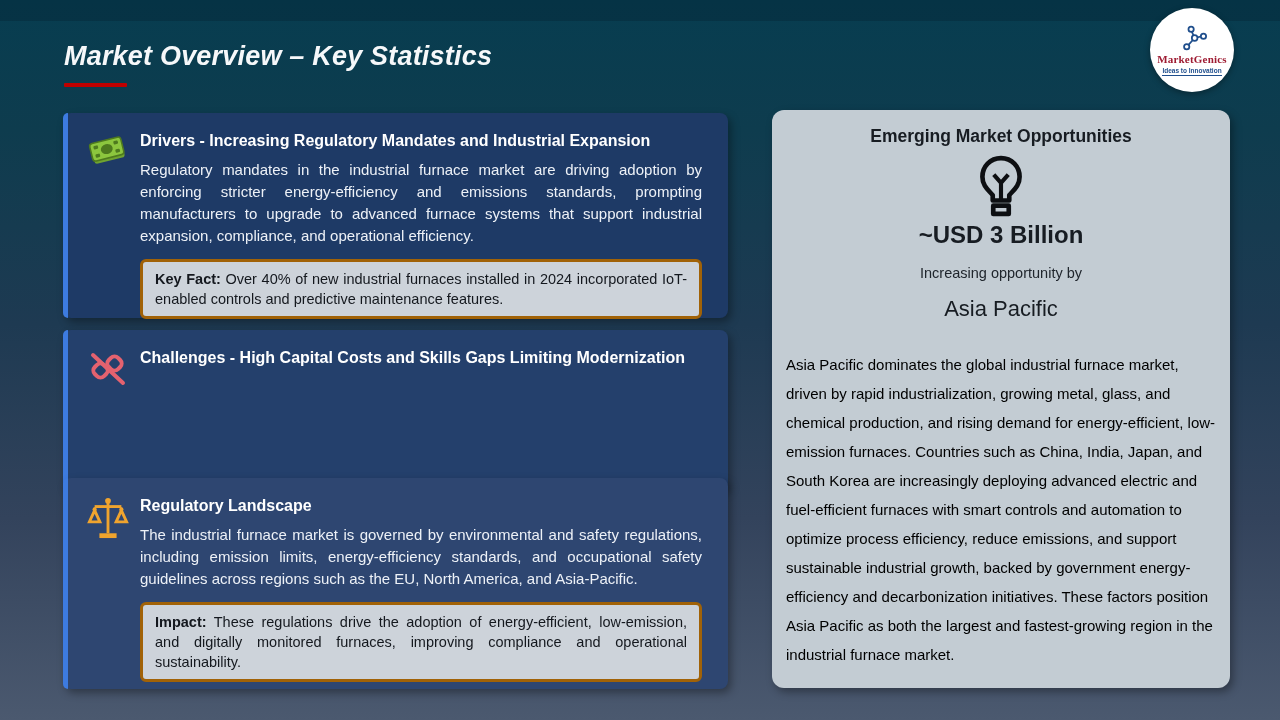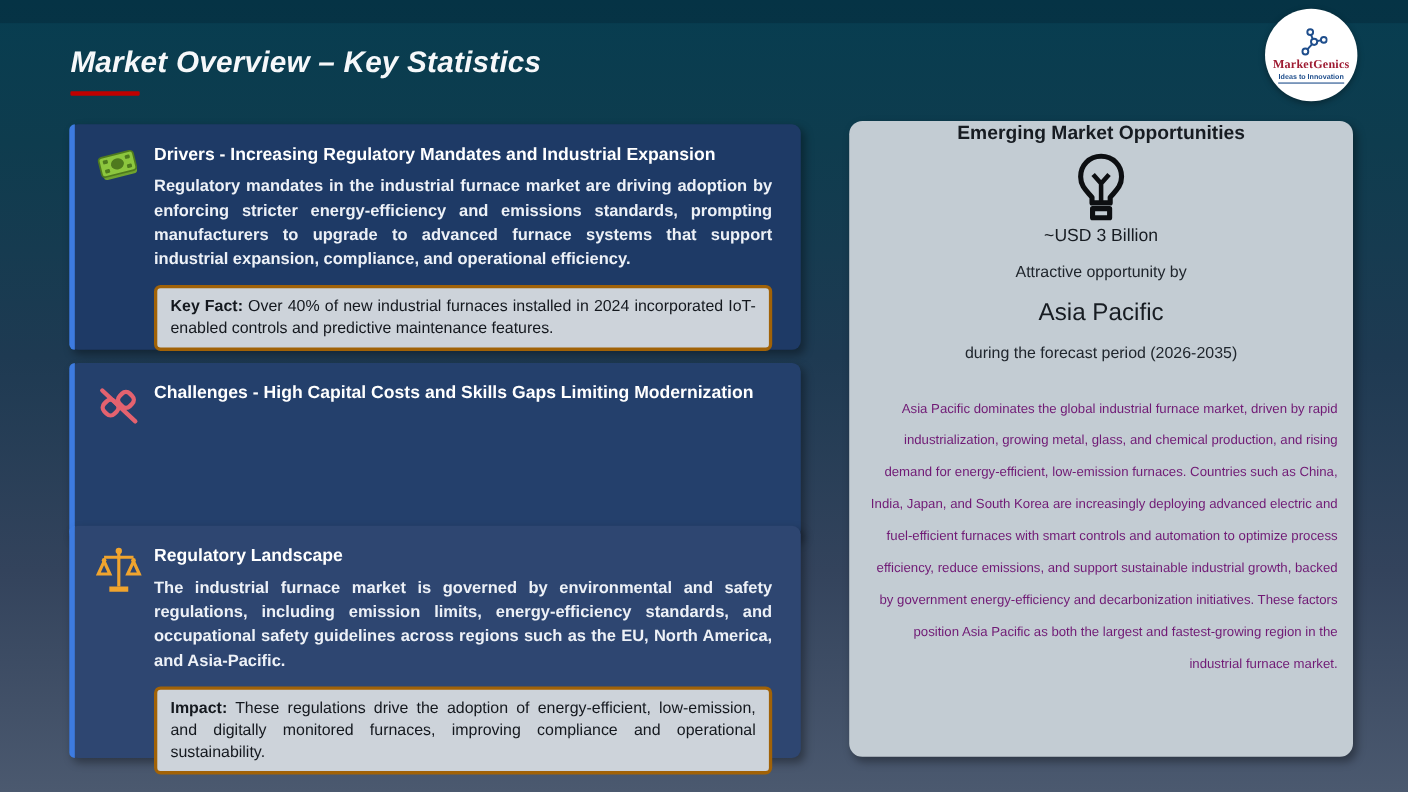--- a/index.html
+++ b/index.html
@@ -53,46 +53,46 @@
   .card-1 { top: 113px; height: 205px; background: #1E3A66; }
   .card-2 { top: 330px; height: 160px; background: #24406C; }
   .card-3 { top: 478px; height: 211px; background: #2E4671; }
   .card-icon { position: absolute; left: 24px; top: 18px; width: 40px; height: 40px; }
   .card-title {
     font-size: 16px; font-weight: bold; color: #ffffff; line-height: 20px;
     margin-top: 2px;
   }
   .card-body {
     font-size: 15px; color: #EDF1F7; line-height: 22px;
-    text-align: justify; margin-top: 8px; font-weight: bold;
+    text-align: justify; margin-top: 8px;
   }
   .callout {
     background: #CDD3DA; border: 3px solid #a16207; border-radius: 6px;
     color: #14181E; font-size: 14.5px; line-height: 20px;
     padding: 7px 12px; margin-top: 12px; width: 562px;
     text-align: justify;
   }
   .callout .b { font-weight: bold; }
   
   .opportunity-panel {
     position: absolute; left: 772px; top: 110px; width: 458px; height: 578px;
     background: #C3CCD3; border-radius: 12px;
     color: #171C22; text-align: center;
     box-shadow: 3px 4px 8px rgba(0,0,0,0.35);
-    padding-top: 0;
+    padding-top: 16px;
   }
   .panel-title { font-size: 17.5px; font-weight: bold; }
   .panel-bulb { margin-top: 8px; }
-  .panel-value { font-size: 16px; font-weight: normal; margin-top: 0px; }
+  .panel-value { font-size: 24px; font-weight: bold; margin-top: 0px; }
   .panel-subtitle { font-size: 14.5px; margin-top: 16px; color: #20262d; }
   .panel-region { font-size: 22px; font-weight: normal; margin-top: 15px; }
   .panel-period { font-size: 14.5px; margin-top: 16px; color: #20262d; }
   .panel-description {
-    font-size: 12px; line-height: 29px; color: #701a75;
-    margin-top: 28px; padding: 0 14px; text-align: right;
+    font-size: 15px; line-height: 29px; color: #000000;
+    margin-top: 28px; padding: 0 14px; text-align: left;
   }
 </style>
 </head>
 <body>
 
 <div class="topbar"></div>
 
 <div class="slide-title">Market Overview – Key Statistics</div>
 <div class="title-underline"></div>
 
@@ -171,17 +171,16 @@
 <div class="opportunity-panel">
   <div class="panel-title">Emerging Market Opportunities</div>
   <div class="panel-bulb">
     <svg width="52" height="62" viewBox="0 0 48 60" fill="none" stroke="#0d0f12" stroke-width="4.5" stroke-linejoin="round">
       <path d="M24 3 C13.5 3 6 11 6 21 c0 9 6 13 10 18 v5 h16 v-5 c4 -5 10 -9 10 -18 C42 11 34.5 3 24 3 Z"></path>
       <path d="M17 19 L24 27 L31 19 M24 27 V43" stroke-width="4"></path>
       <rect x="16.5" y="49" width="15" height="8"></rect>
     </svg>
   </div>
   <div class="panel-value">~USD 3 Billion</div>
-  <div class="panel-subtitle">Attractive opportunity by</div>
+  <div class="panel-subtitle">Increasing opportunity by</div>
   <div class="panel-region">Asia Pacific</div>
-  <div class="panel-period">during the forecast period (2026-2035)</div>
   <div class="panel-description">Asia Pacific dominates the global industrial furnace market, driven by rapid industrialization, growing metal, glass, and chemical production, and rising demand for energy-efficient, low-emission furnaces. Countries such as China, India, Japan, and South Korea are increasingly deploying advanced electric and fuel-efficient furnaces with smart controls and automation to optimize process efficiency, reduce emissions, and support sustainable industrial growth, backed by government energy-efficiency and decarbonization initiatives. These factors position Asia Pacific as both the largest and fastest-growing region in the industrial furnace market.</div>
 </div>
 
 </body></html>

